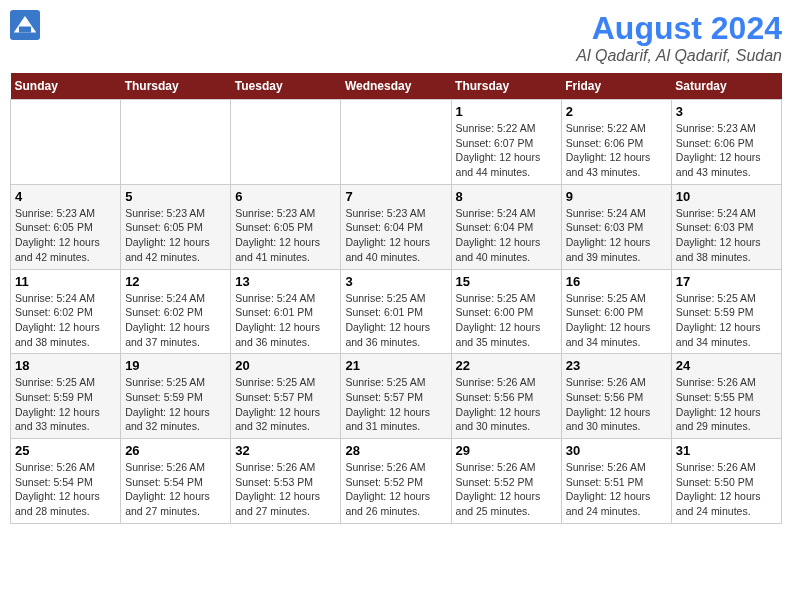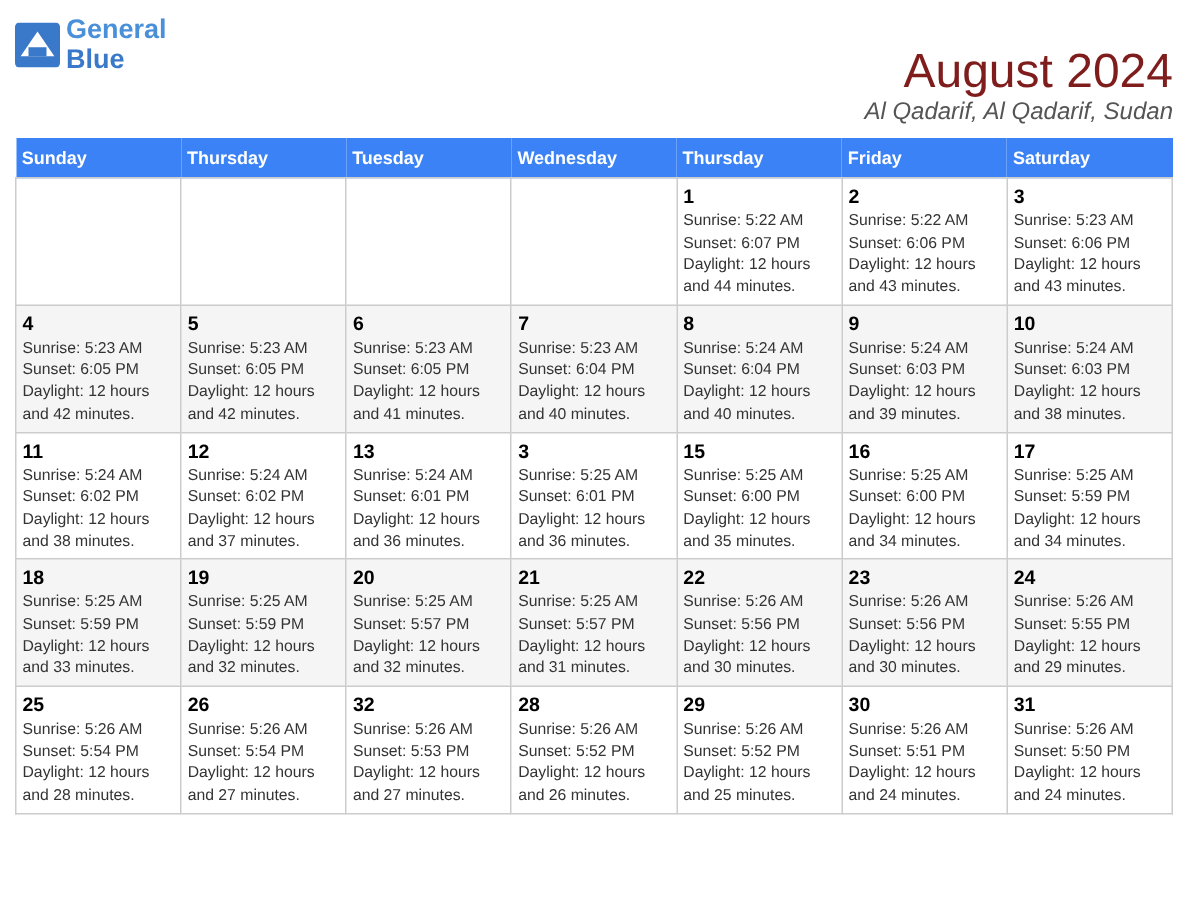--- a/index.html
+++ b/index.html
@@ -32,36 +32,35 @@
     .logo-icon {
       width: 30px;
       height: 30px;
       margin-right: 4px;
     }
     .title-block {
       text-align: right;
     }
     .month-title {
       font-size: 32px;
-      font-weight: normal;
-      color: #7f1d1d;
-      margin-top: 19px;
+      font-weight: bold;
+      color: #3b82f6;
     }
     .location {
       font-size: 16px;
       color: #555;
       font-style: italic;
     }
     table {
       width: 100%;
       border-collapse: collapse;
       font-size: 11px;
     }
     th {
-      background-color: #3b82f6;
+      background-color: #7f1d1d;
       color: #fff;
       padding: 6px 4px;
       text-align: left;
       font-weight: bold;
       font-size: 12px;
     }
     td {
       border: 1px solid #ccc;
       vertical-align: top;
       padding: 4px;
@@ -93,24 +92,20 @@
 </head>
 <body>
 
 <div class="header">
   <div class="logo">
     <svg class="logo-icon" viewBox="0 0 40 40">
       <rect x="0" y="0" width="40" height="40" fill="#3a78c9" rx="4"></rect>
       <polygon points="20,8 35,30 5,30" fill="white"></polygon>
       <rect x="12" y="22" width="16" height="8" fill="#3a78c9"></rect>
     </svg>
-    <div class="logo-text">
-      <div><span>General</span></div>
-      <div style="color:#3a78c9;">Blue</div>
-    </div>
   </div>
   <div class="title-block">
     <div class="month-title">August 2024</div>
     <div class="location">Al Qadarif, Al Qadarif, Sudan</div>
   </div>
 </div>
 
 <table>
   <thead>
     <tr>

